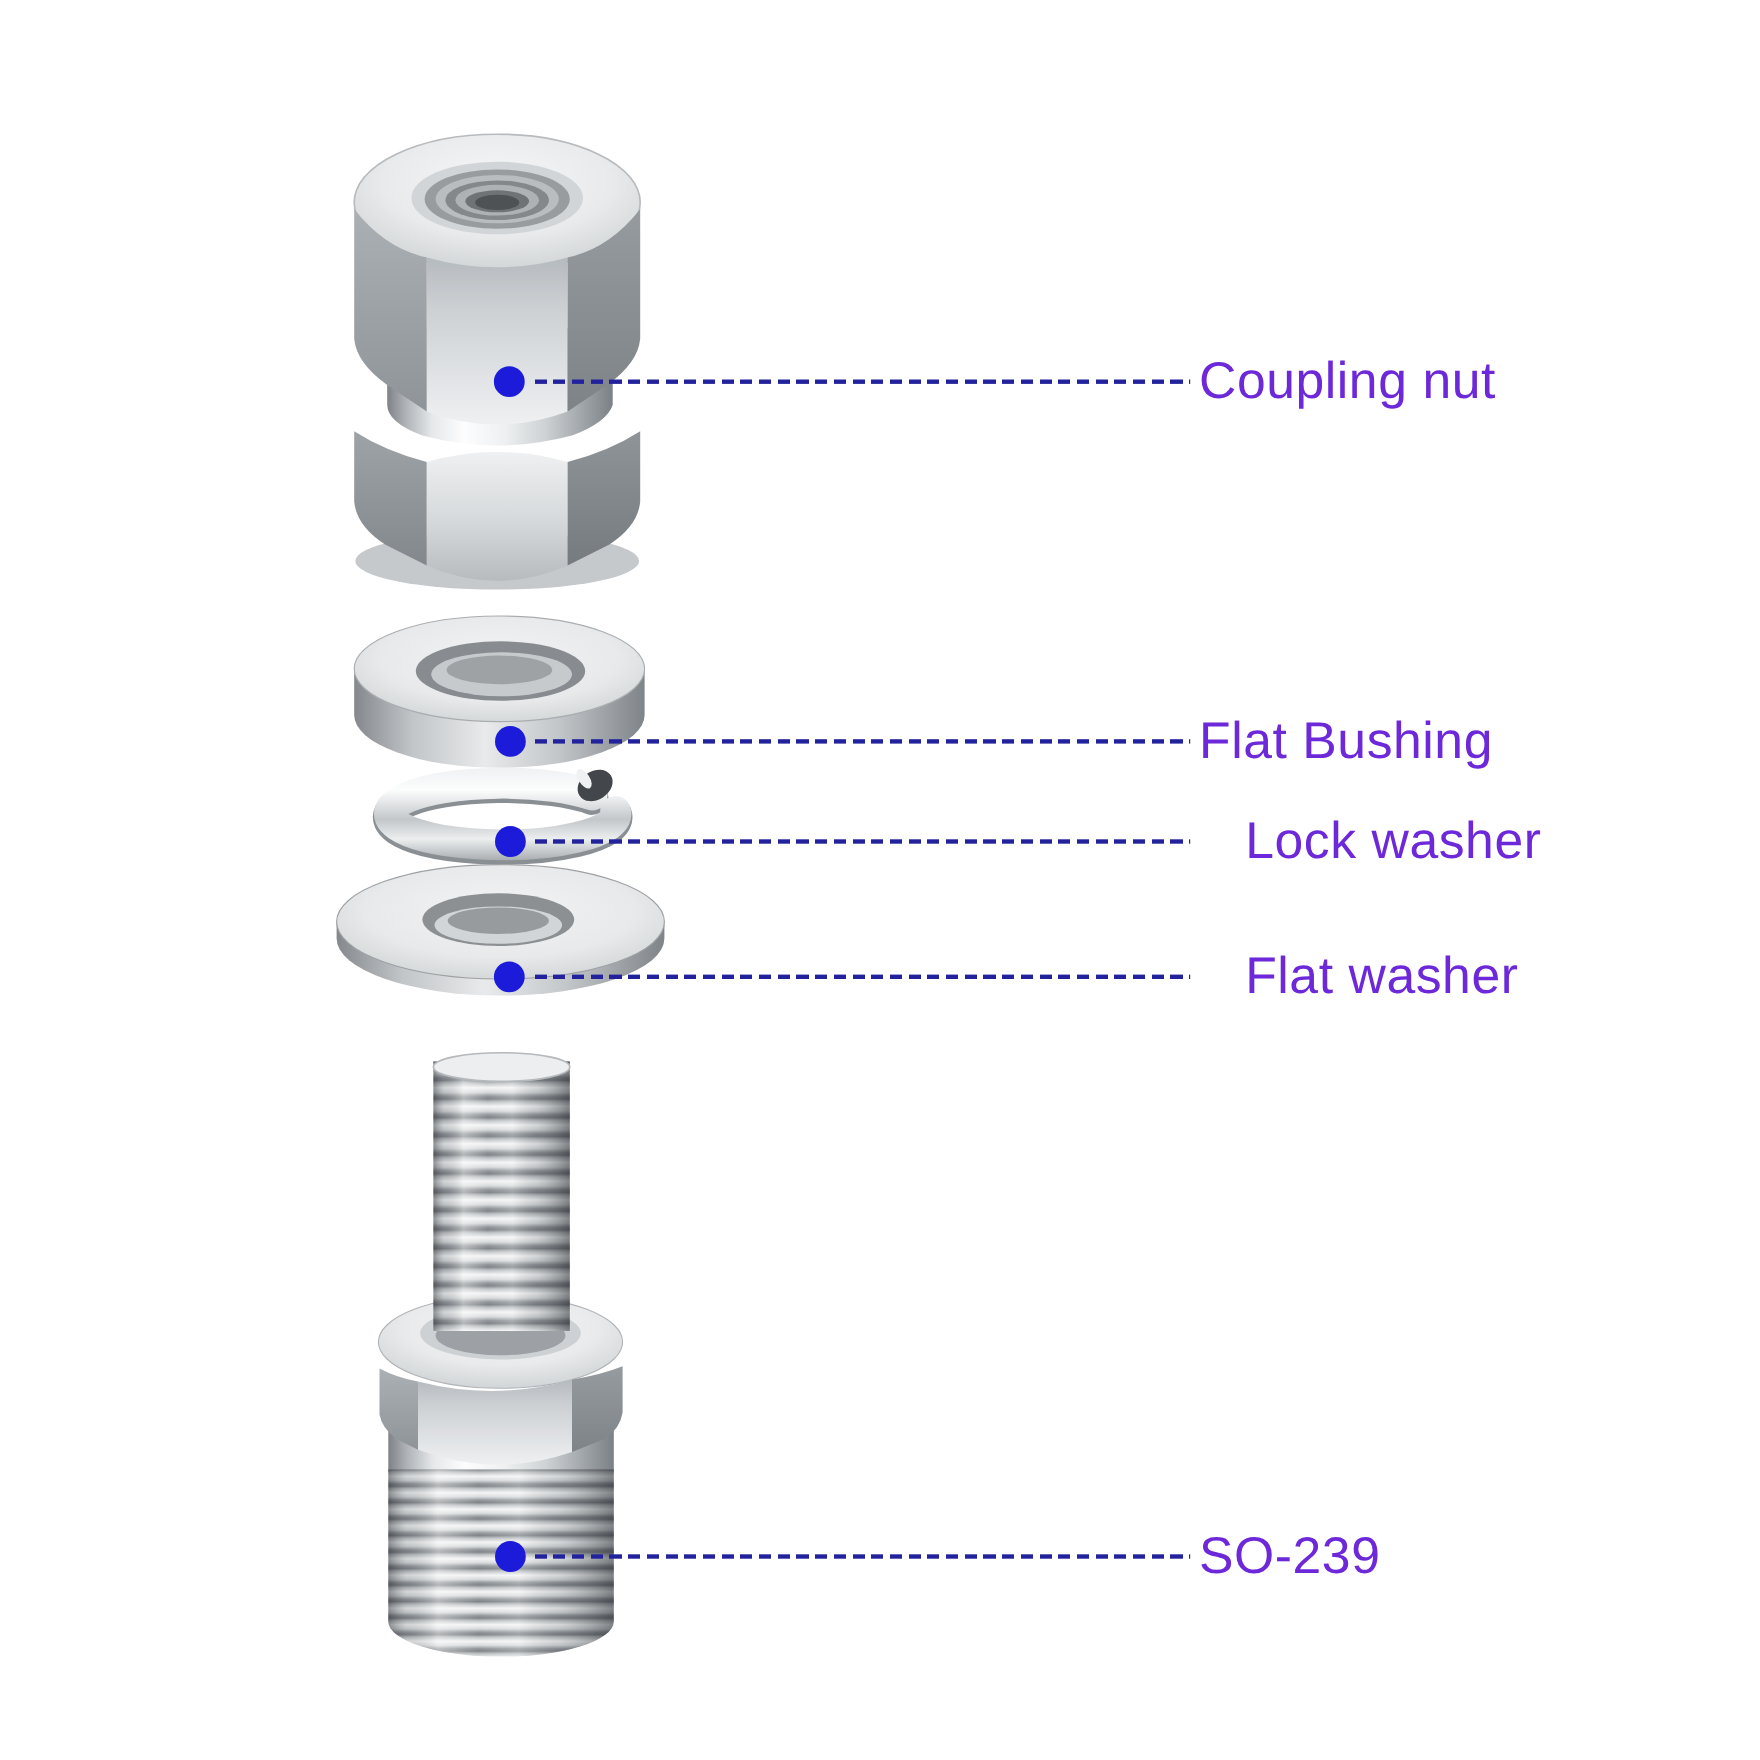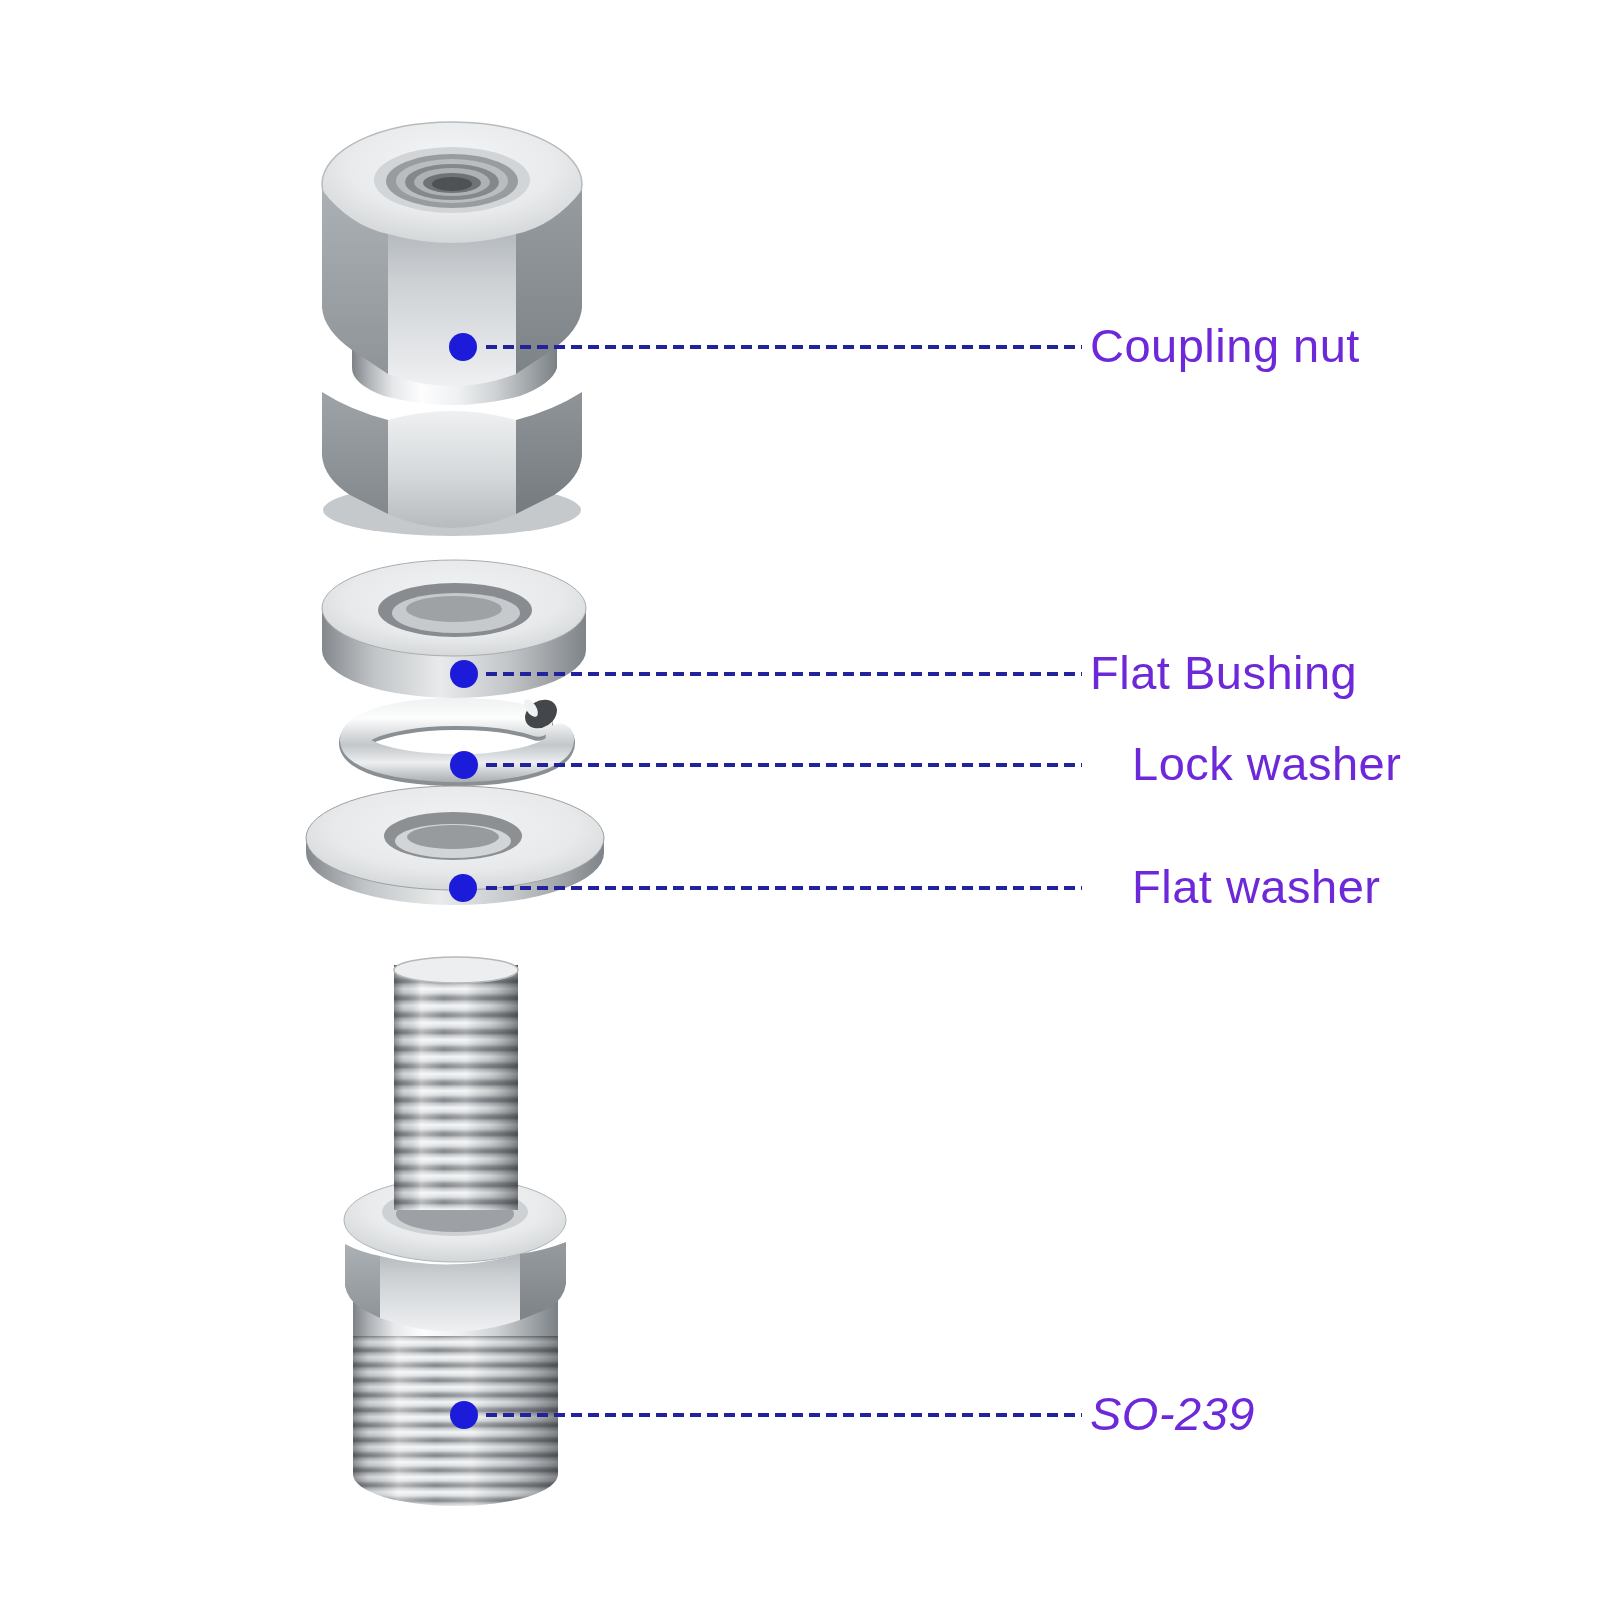--- a/index.html
+++ b/index.html
@@ -206,16 +206,16 @@
 
   <div class="callout">
     <span class="dot" style="left:449px;top:874px;"></span>
     <div class="leader" style="left:486px;top:886px;width:596px;"></div>
     <div class="label" style="left:1132px;top:888px;">Flat washer</div>
   </div>
 
   <div class="callout">
     <span class="dot" style="left:450px;top:1401px;"></span>
     <div class="leader" style="left:486px;top:1413px;width:596px;"></div>
-    <div class="label" style="left:1090px;top:1415px;font-style:italic;">SO-239</div>
+    <div class="label" style="left:1090px;top:1415px;">SO-239</div>
   </div>
 
 </div>
 
 </body></html>

